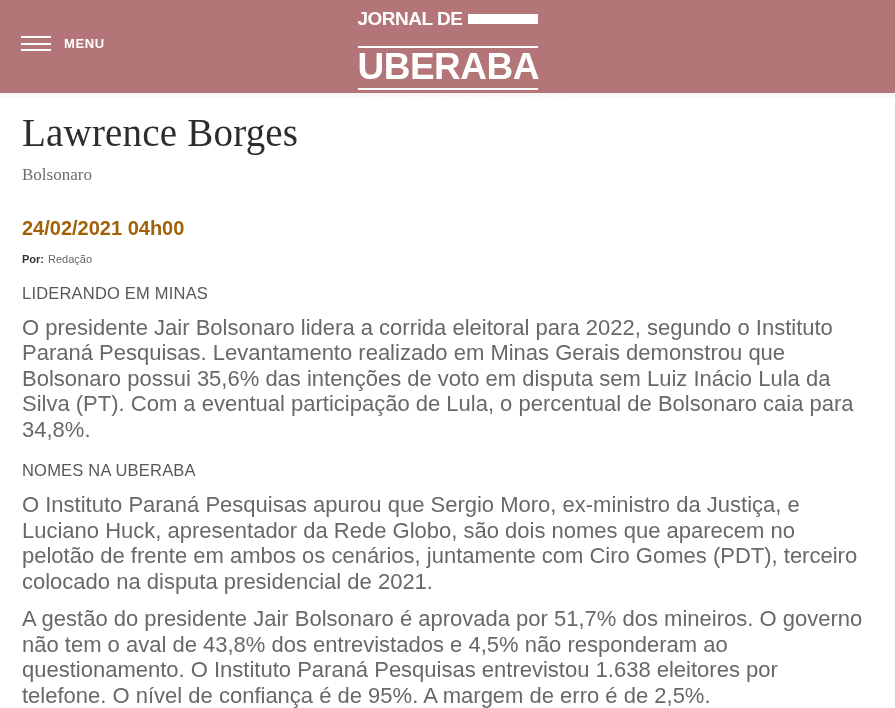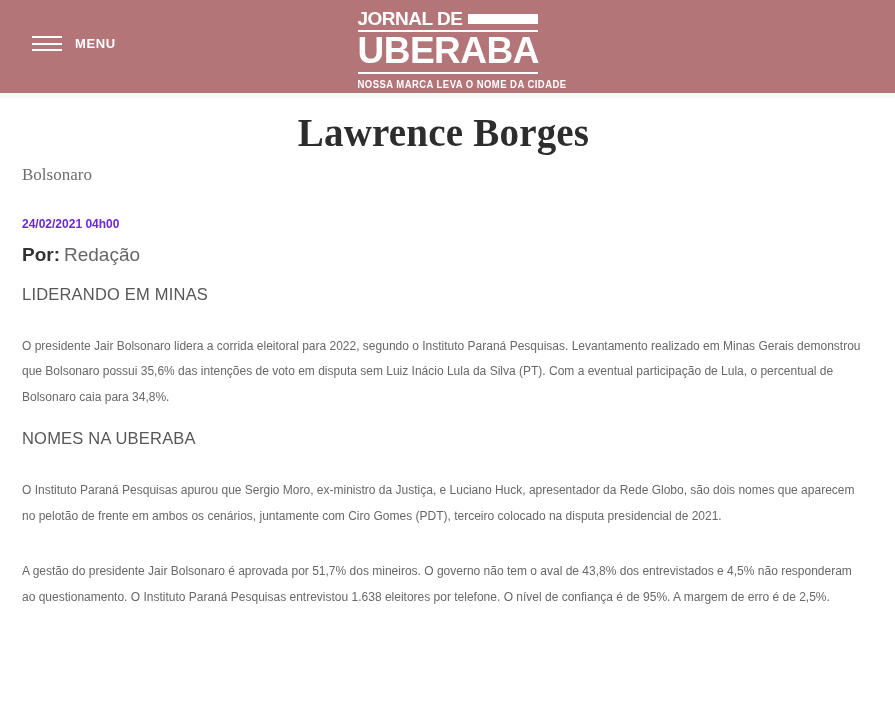--- a/index.html
+++ b/index.html
@@ -15,21 +15,21 @@
   }
 
   
   .site-header {
     height: 93px;
     background: #b47578;
     position: relative;
   }
   .menu-button {
     position: absolute;
-    left: 32px;
+    left: 21px;
     top: 36px;
     display: flex;
     align-items: center;
     gap: 13px;
     cursor: pointer;
     background: none;
     border: none;
   }
   .hamburger { display: flex; flex-direction: column; gap: 4.5px; }
   .hamburger span {
@@ -52,21 +52,21 @@
     top: 9px;
     width: 180px;
     color: #ffffff;
     cursor: pointer;
   }
   .logo-row1 {
     display: flex;
     align-items: center;
     gap: 6px;
     border-bottom: 2px solid #ffffff;
-    padding-bottom: 2px;
+    padding-bottom: 18px;
   }
   .logo-line1 {
     font-weight: bold;
     font-size: 19px;
     letter-spacing: -0.5px;
     white-space: nowrap;
     line-height: 1;
   }
   .logo-bar { flex: 1; height: 10px; background: #ffffff; }
   .logo-line2 {
@@ -90,61 +90,60 @@
 
   .header-gap { height: 5px; background: #f6f7f7; }
 
   
   .article {
     padding: 14px 30px 20px 22px;
     background: #ffffff;
   }
   .article-title {
     font-family: "Liberation Serif", serif;
-    font-weight: bold;
+    font-weight: normal;
     font-size: 39px;
     color: #2d2d2d;
     letter-spacing: 0.2px;
     line-height: 1.1;
-    text-align: center;
   }
   .article-subtitle {
     font-family: "Liberation Serif", serif;
     font-size: 17px;
     color: #6e6e6e;
     margin-top: 10px;
   }
   .article-date {
-    font-size: 12px;
+    font-size: 20px;
     font-weight: bold;
-    color: #6d28d9;
+    color: #a16207;
     margin-top: 32px;
   }
   .article-byline {
-    font-size: 19px;
+    font-size: 11px;
     color: #666666;
     margin-top: 13px;
   }
   .article-byline .byline-label {
     font-weight: bold;
     color: #333333;
     margin-right: 4px;
   }
   .section-heading {
     font-size: 16.5px;
     color: #575757;
     letter-spacing: 0.2px;
     font-weight: normal;
     margin-top: 19px;
   }
   .section-body {
-    font-size: 12px;
+    font-size: 22px;
     color: #686868;
     line-height: 25.5px;
-    margin-top: 30px;
+    margin-top: 12px;
     max-width: 845px;
   }
 </style>
 </head>
 <body>
 
 <div class="page">
 
   <header class="site-header">
     <button class="menu-button">

